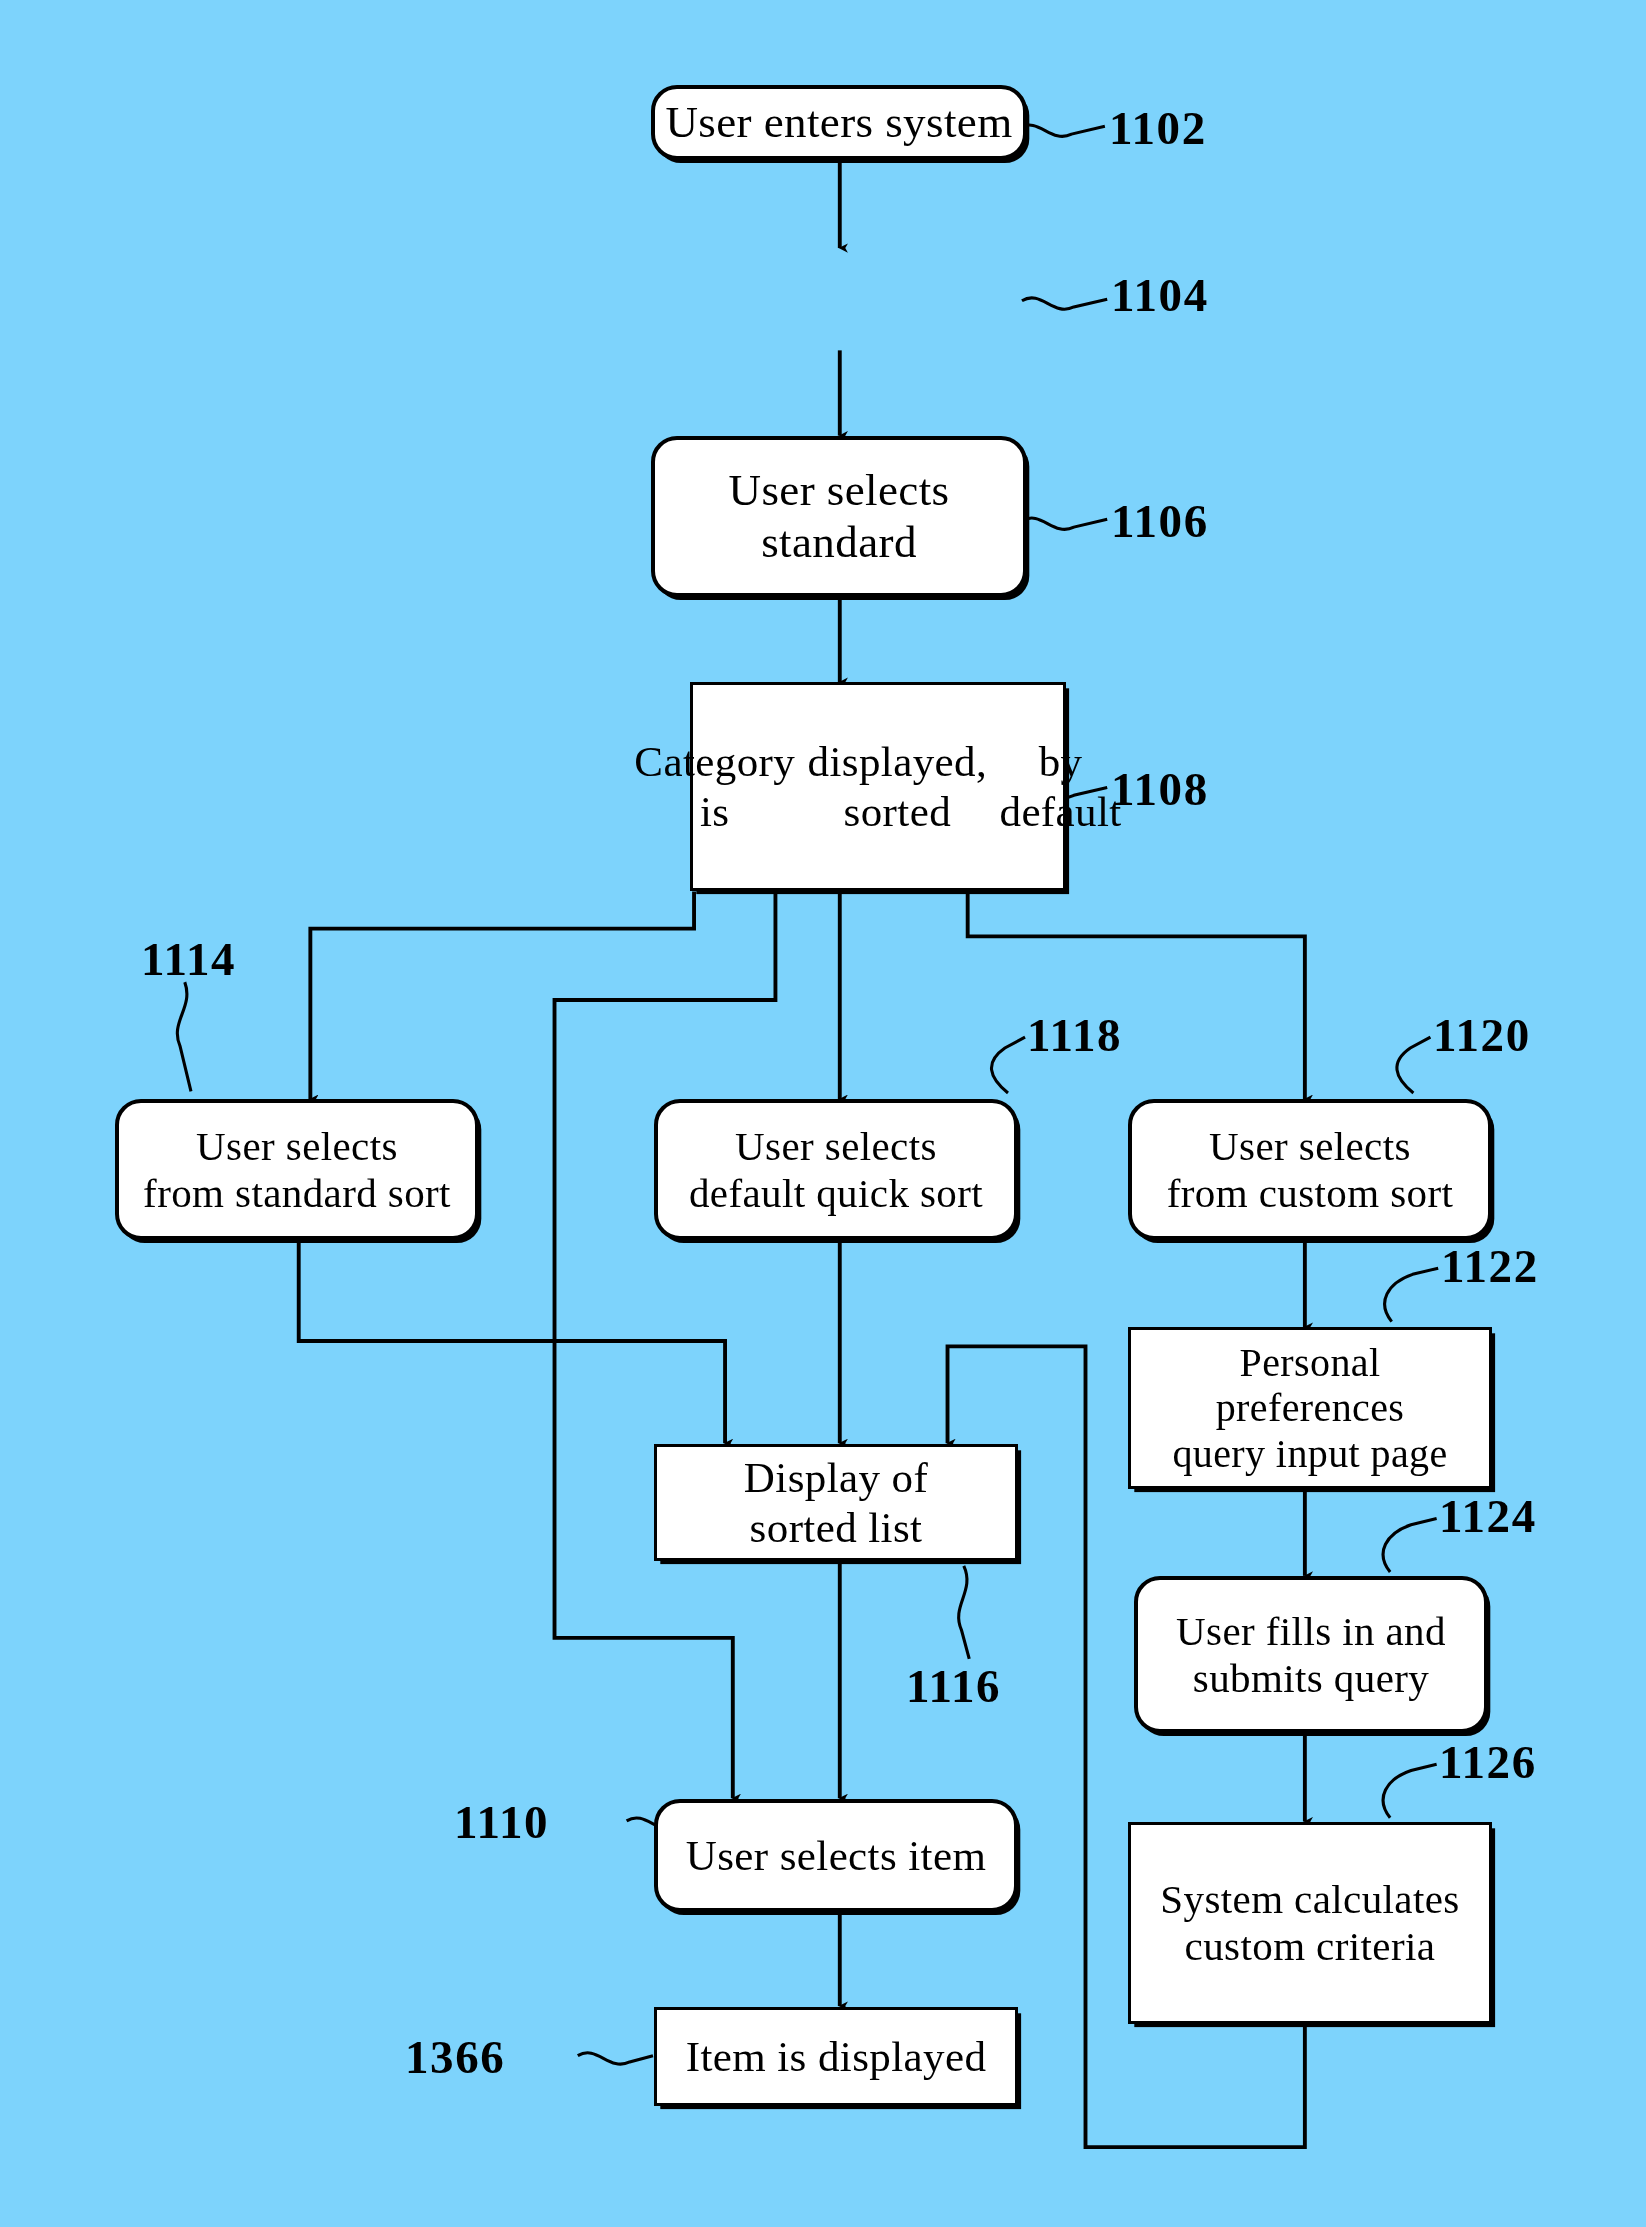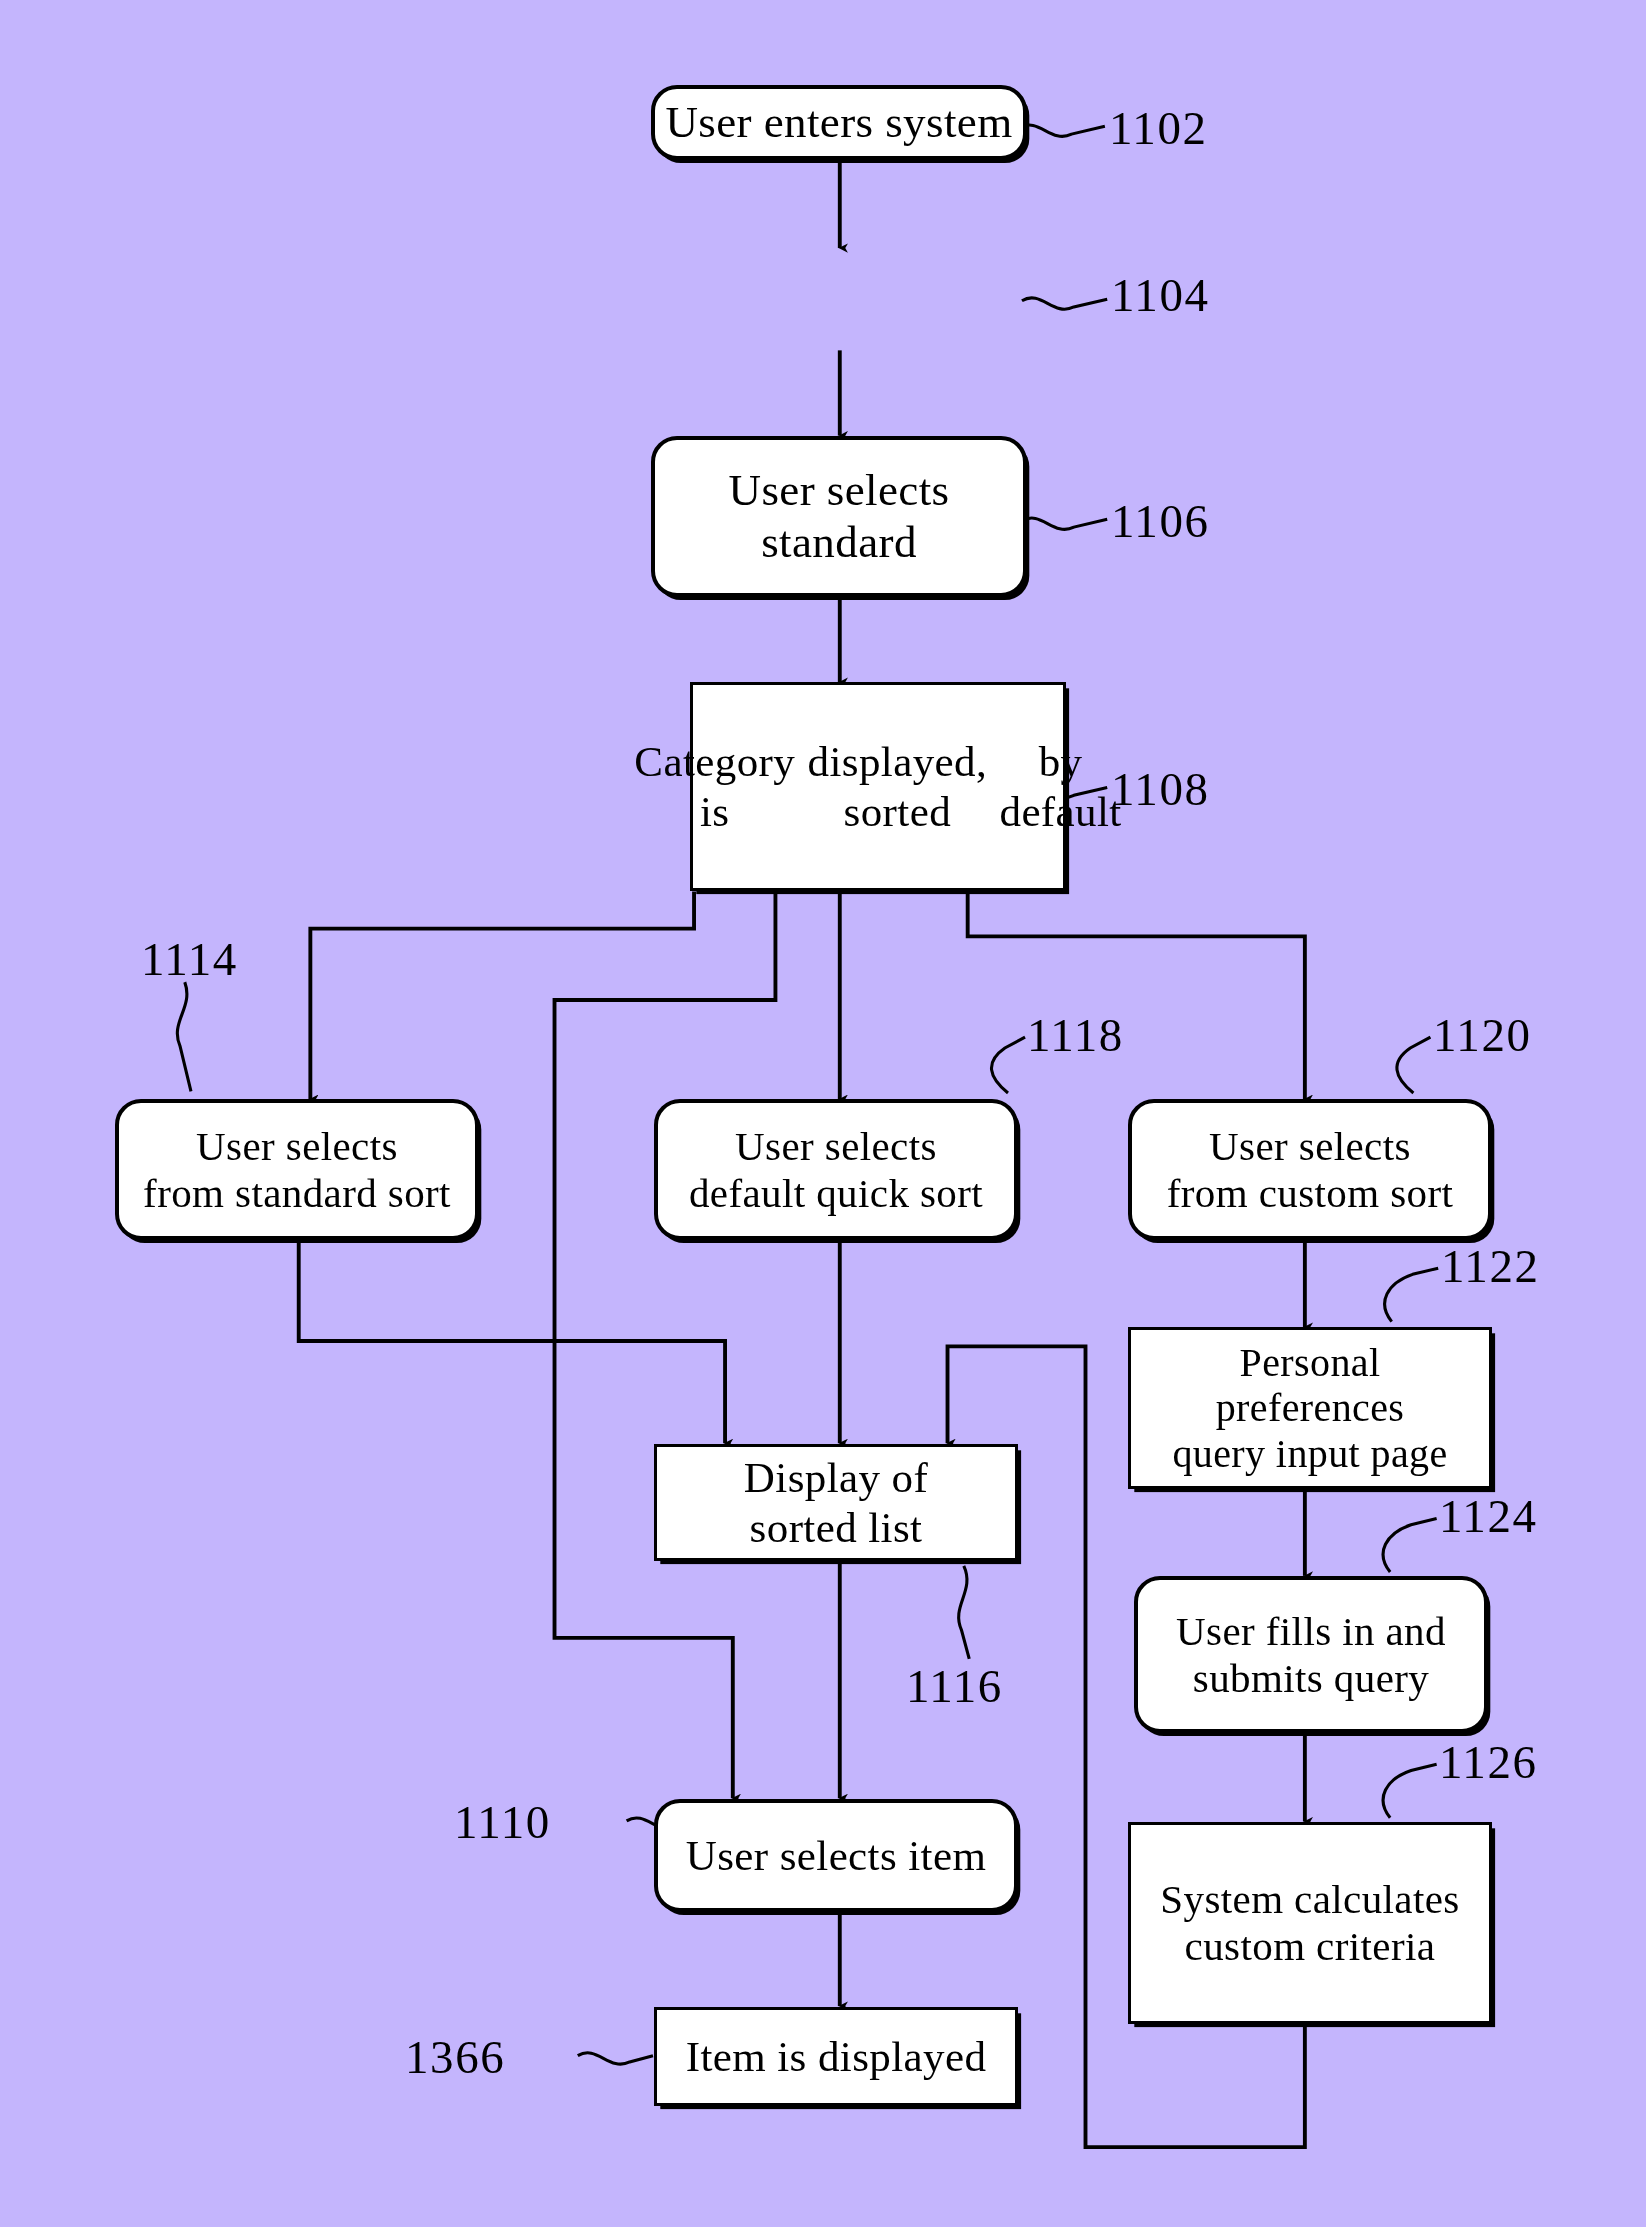--- a/index.html
+++ b/index.html
@@ -1,30 +1,30 @@
 <!DOCTYPE html>
 <html style="font-size:12.4px"><head>
 <meta charset="utf-8">
 <style>
   html,body{margin:0;padding:0;background:#fff;}
   body{width:1647px;height:2227px;position:relative;
        font-family:"Liberation Serif","DejaVu Serif",serif;color:#000;}
-  #sheet{position:absolute;inset:0;width:1647px;height:2227px;overflow:hidden;background:#c4b5fd;}
+  #sheet{position:absolute;inset:0;width:1647px;height:2227px;overflow:hidden;background:#7dd3fc;}
   svg.wires{position:absolute;left:0;top:0;width:1647px;height:2227px;pointer-events:none;}
 
   .node{position:absolute;box-sizing:border-box;background:#fff;
         display:flex;align-items:center;justify-content:center;text-align:center;
         border:3.9px solid #000;line-height:1.14;}
   .node.rect{border-radius:0;border-width:3.9px;
              box-shadow:4.7px 4.7px 0 -1.6px #000;}
   .node.round{border-radius:26px;border-width:4.7px;
               box-shadow:3.9px 4.7px 0 -1.6px #000;}
   .node span{display:block;padding:0 6.2px;letter-spacing:0.4px;}
 
-  .ref{position:absolute;font-size:47px;letter-spacing:1.6px;white-space:nowrap;}
+  .ref{position:absolute;font-size:47px;letter-spacing:1.6px;white-space:nowrap;font-weight:bold;}
 </style>
 </head>
 <body>
 
 <div id="sheet">
 
   <svg class="wires" viewBox="0 0 2124 2873" xmlns="http://www.w3.org/2000/svg">
     <defs>
       <marker id="ah" markerWidth="13" markerHeight="13" refX="6" refY="10.5" orient="auto" markerUnits="userSpaceOnUse">
         <path d="M0,0 L6,12 L12,0 L6,3.4 Z" fill="#000"></path>

